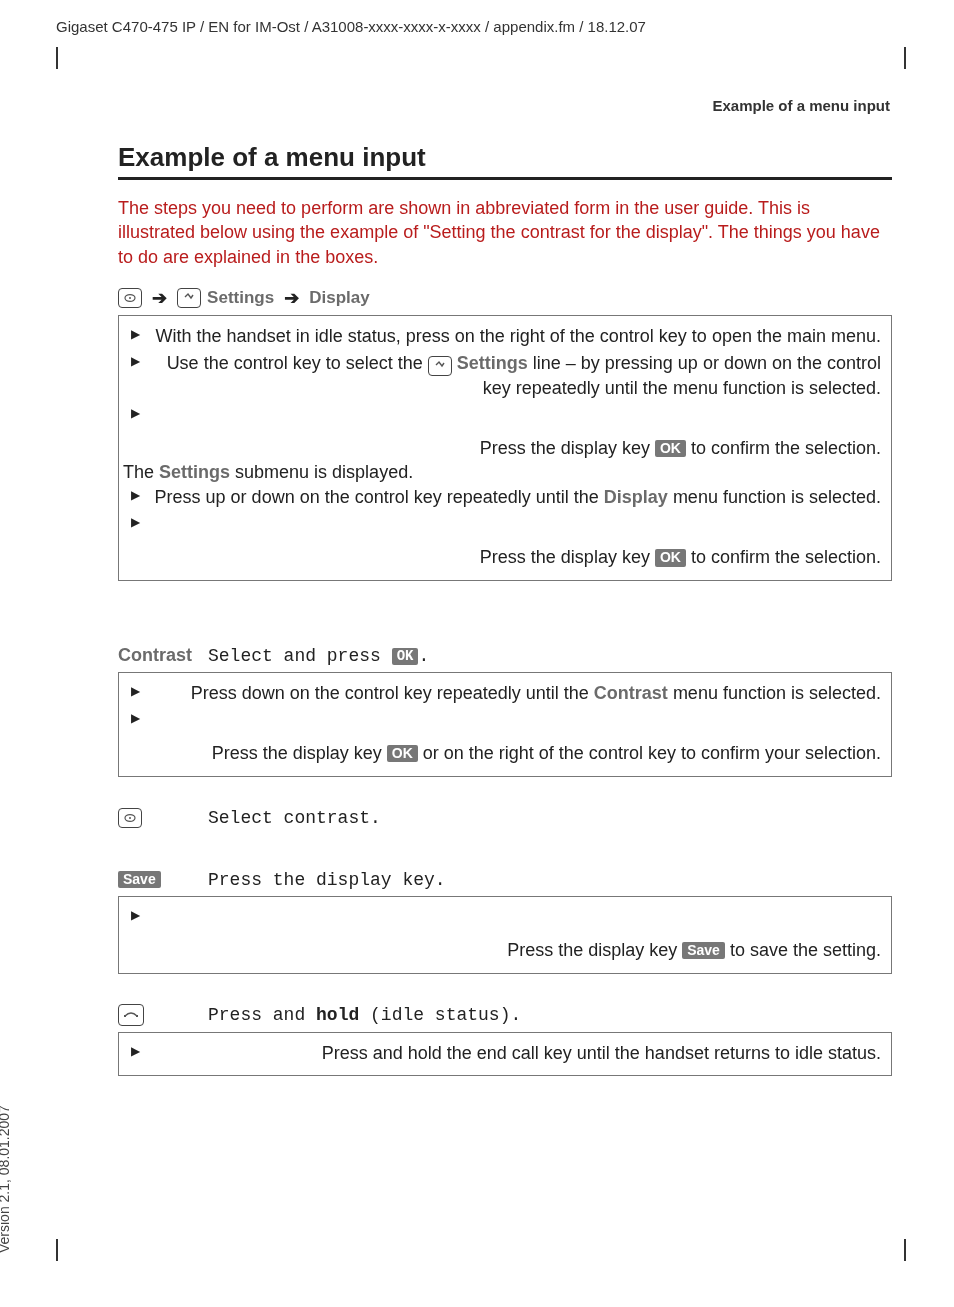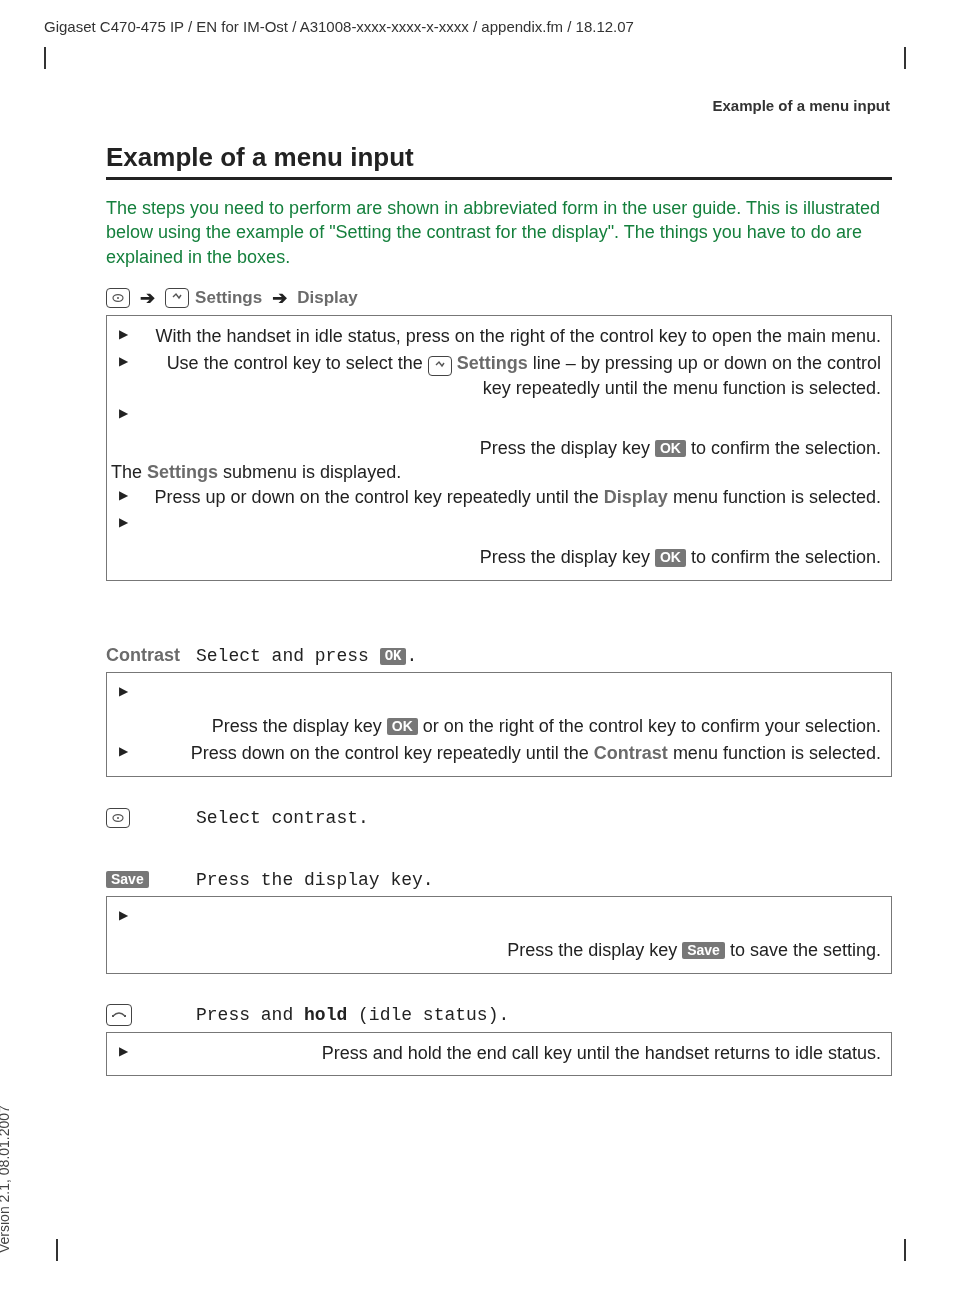--- a/index.html
+++ b/index.html
@@ -9,21 +9,21 @@
     width: 954px;
     height: 1307px;
     background: #fff;
     color: #222;
     position: relative;
     box-sizing: border-box;
   }
   .content {
     position: absolute;
     top: 0; left: 0; right: 0; bottom: 0;
-    padding: 18px 56px 24px 44px;
+    padding: 18px 56px 24px 56px;
     border-radius: 6px;
   }
   .topline {
     font-size: 15px;
     color: #333;
     margin: 0 0 4px 0;
     font-weight: 400;
   }
   .cropmark-wrap {
     position: relative;
@@ -74,21 +74,21 @@
   }
   .hr-thick {
     border: 0;
     border-top: 3px solid #222;
     margin: 0 0 16px 0;
   }
   .intro {
     font-size: 18px;
     line-height: 1.35;
     margin: 0 0 18px 0;
-    color: #15803d;
+    color: #b91c1c;
   }
   .path-line {
     font-size: 17px;
     color: #222;
     display: flex;
     align-items: center;
     gap: 6px;
     margin-bottom: 6px;
   }
   .icon-box {
@@ -269,24 +269,24 @@
     <div class="step-row">
       <div class="step-key">Contrast</div>
       <div class="step-text">
         <span>Select and press </span><span class="softkey">OK</span><span>.</span>
       </div>
     </div>
 
     <div class="box tight">
       <ul>
         <li>
+          <span>Press down on the control key repeatedly until the </span><span class="semibold-grey">Contrast</span><span> menu function is selected.</span>
+        </li>
+        <li>
           <span>Press the display key </span><span class="softkey">OK</span><span> or on the right of the control key to confirm your selection.</span>
-        </li>
-        <li>
-          <span>Press down on the control key repeatedly until the </span><span class="semibold-grey">Contrast</span><span> menu function is selected.</span>
         </li>
       </ul>
     </div>
 
     <div class="step-row">
       <div class="step-key-icon">
         <span class="icon-box">
           <svg width="14" height="10" viewBox="0 0 14 10">
               <ellipse cx="7" cy="5" rx="5" ry="3.4" fill="none" stroke="#555" stroke-width="1.2"></ellipse>
               <circle cx="7" cy="5" r="1" fill="#555"></circle>

